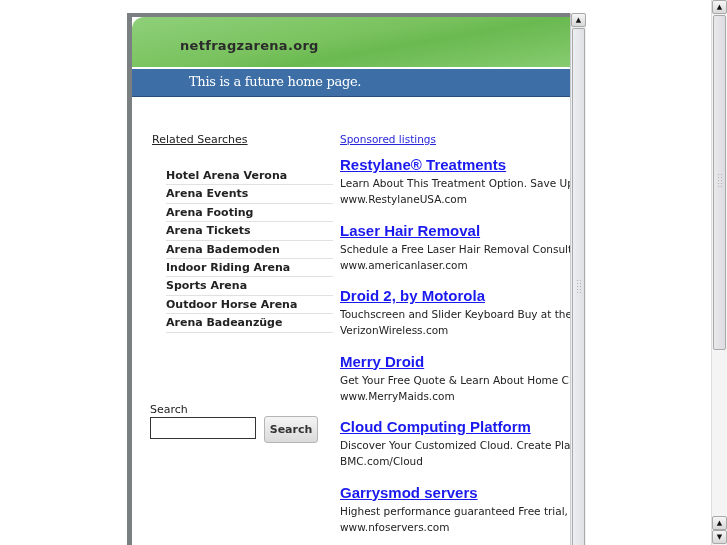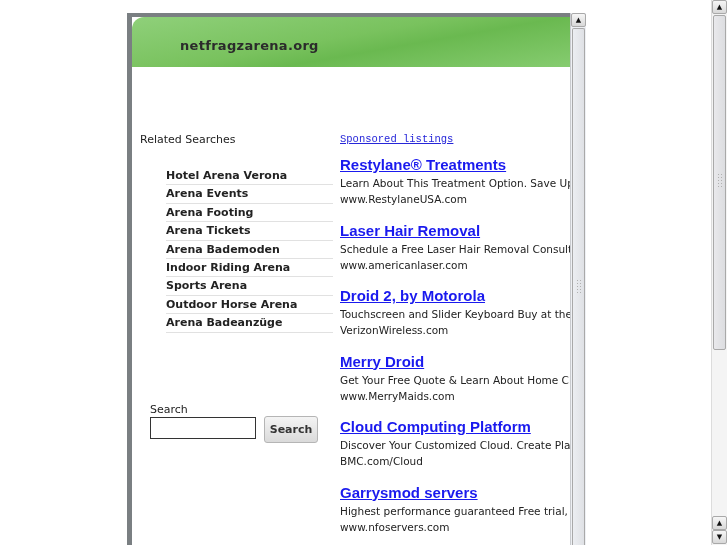--- a/index.html
+++ b/index.html
@@ -15,42 +15,45 @@
   .frame { position:absolute; left:127px; top:13px; width:459px; height:532px; background:#7a7f82; }
   .frame-inner { position:absolute; left:5px; top:4px; right:16px; bottom:0; background:#ffffff; overflow:hidden; }
   .inner-sb { position:absolute; right:0; top:0; width:16px; height:532px; background:#eef0f4; border-left:1px solid #c9cbcf; box-sizing:border-box; }
   .inner-thumb { position:absolute; left:1px; top:15px; width:13px; height:517px; background:linear-gradient(90deg,#eceef2,#dfe1e5); border:1px solid #a9a9a9; border-bottom:none; box-sizing:border-box; border-radius:2px 2px 0 0; }
 
   .header-green { position:absolute; left:0; top:0; width:100%; height:52px; background:linear-gradient(170deg,#8fd07a 0%,#79c25e 45%,#6ab950 60%,#86cc70 100%); border-top-left-radius:12px; border-bottom:2px solid #ffffff; box-sizing:border-box; }
   .site-title { position:absolute; left:48px; top:21px; font-family:"DejaVu Sans", sans-serif; font-weight:bold; font-size:13px; color:#2b2b2b; letter-spacing:0.3px; }
   .header-blue { position:absolute; left:0; top:52px; width:100%; height:28px; background:#3d6fa6; border-bottom:1px solid #2b4f78; box-sizing:border-box; }
   .tagline { position:absolute; left:57px; top:5px; font-family:"DejaVu Serif", serif; font-size:13px; color:#ffffff; letter-spacing:-0.3px; }
 
-  .related-title { position:absolute; left:8px; top:116px; font-size:11px; color:#222; }
+  .related-title { position:absolute; left:20px; top:116px; font-size:11px; color:#222;text-decoration:underline; }
   .related-list { position:absolute; left:34px; top:150px; width:167px; margin:0; padding:0; list-style:none; }
   .related-list li { height:17.4px; border-bottom:1px solid #e1e1e1; font-size:11px; font-weight:bold; color:#222; line-height:17px; }
 
   .search-label { position:absolute; left:18px; top:386px; font-size:11px; color:#222; }
   .search-input { position:absolute; left:18px; top:400px; width:106px; height:22px; border:1px solid #333; box-sizing:border-box; background:#fff; }
   .search-btn { position:absolute; left:132px; top:399px; width:54px; height:27px; background:linear-gradient(#f4f4f4,#dadada); border:1px solid #b5b5b5; border-radius:3px; font-size:11px; font-weight:bold; color:#333; box-sizing:border-box; padding:0; font-family:"DejaVu Sans", sans-serif; }
 
   .ads { position:absolute; left:208px; top:116px; width:260px; }
-  .sponsored { font-size:10.5px; color:#1a0dab; text-decoration:underline; color:#2626d9; display:block; height:22px;font-family:Liberation Mono, monospace; }
+  .sponsored { font-size:10.5px; color:#1a0dab; text-decoration:underline; color:#2626d9; display:block; height:22px; }
   .ad { height:65.5px; white-space:nowrap; overflow:hidden; }
   .ad-title { display:block; font-family:"Liberation Sans", sans-serif; font-weight:bold; font-size:15px; color:#1a1aee; text-decoration:underline; height:20px; line-height:20px; }
   .ad-desc { display:block; font-size:10.5px; color:#222; line-height:16px; }
   .ad-url { display:block; font-size:10.5px; color:#222; line-height:16px; }
 </style>
 </head>
 <body>
 
 <div class="frame">
   <div class="frame-inner">
     <div class="header-green">
       <div class="site-title">netfragzarena.org</div>
+    </div>
+    <div class="header-blue">
+      <div class="tagline">This is a future home page.</div>
     </div>
 
     <div class="related-title">Related Searches</div>
     <ul class="related-list">
       <li>Hotel Arena Verona</li>
       <li>Arena Events</li>
       <li>Arena Footing</li>
       <li>Arena Tickets</li>
       <li>Arena Bademoden</li>
       <li>Indoor Riding Arena</li>

